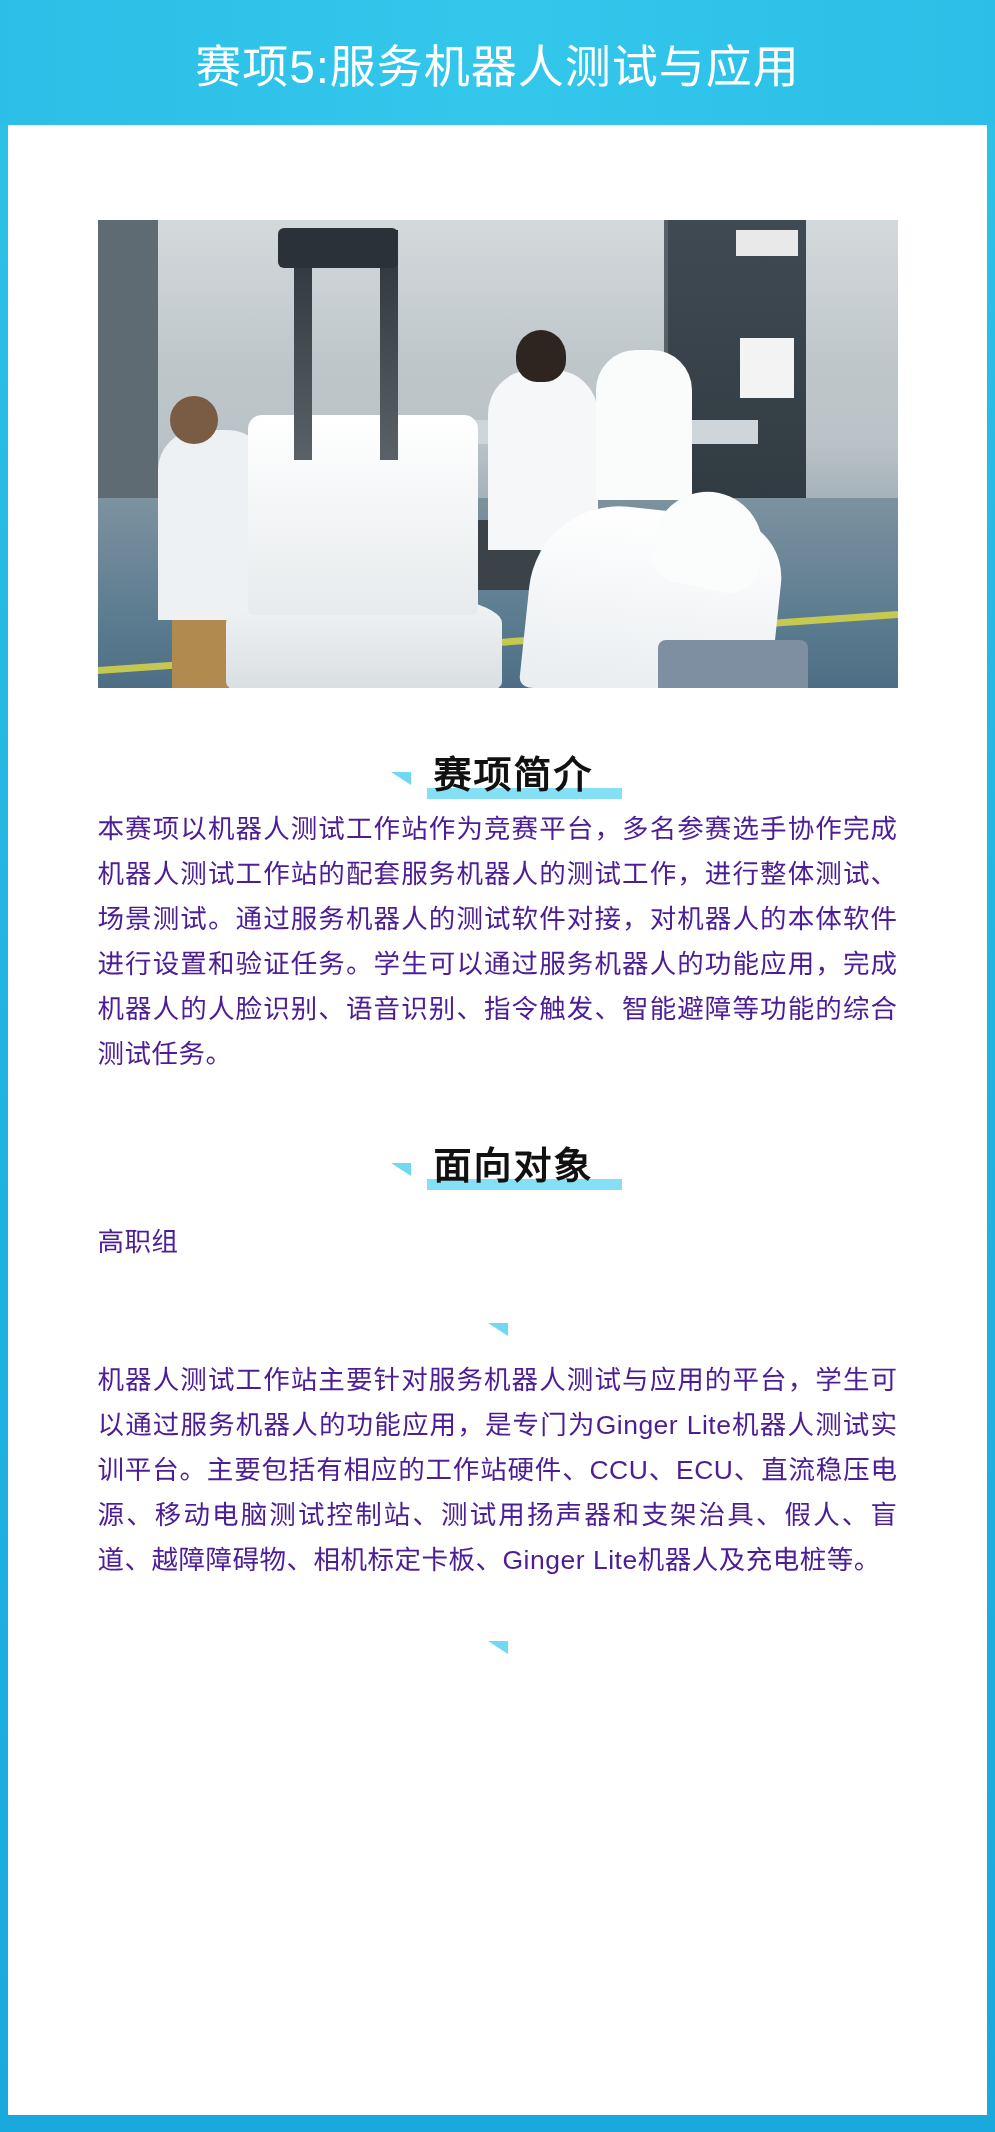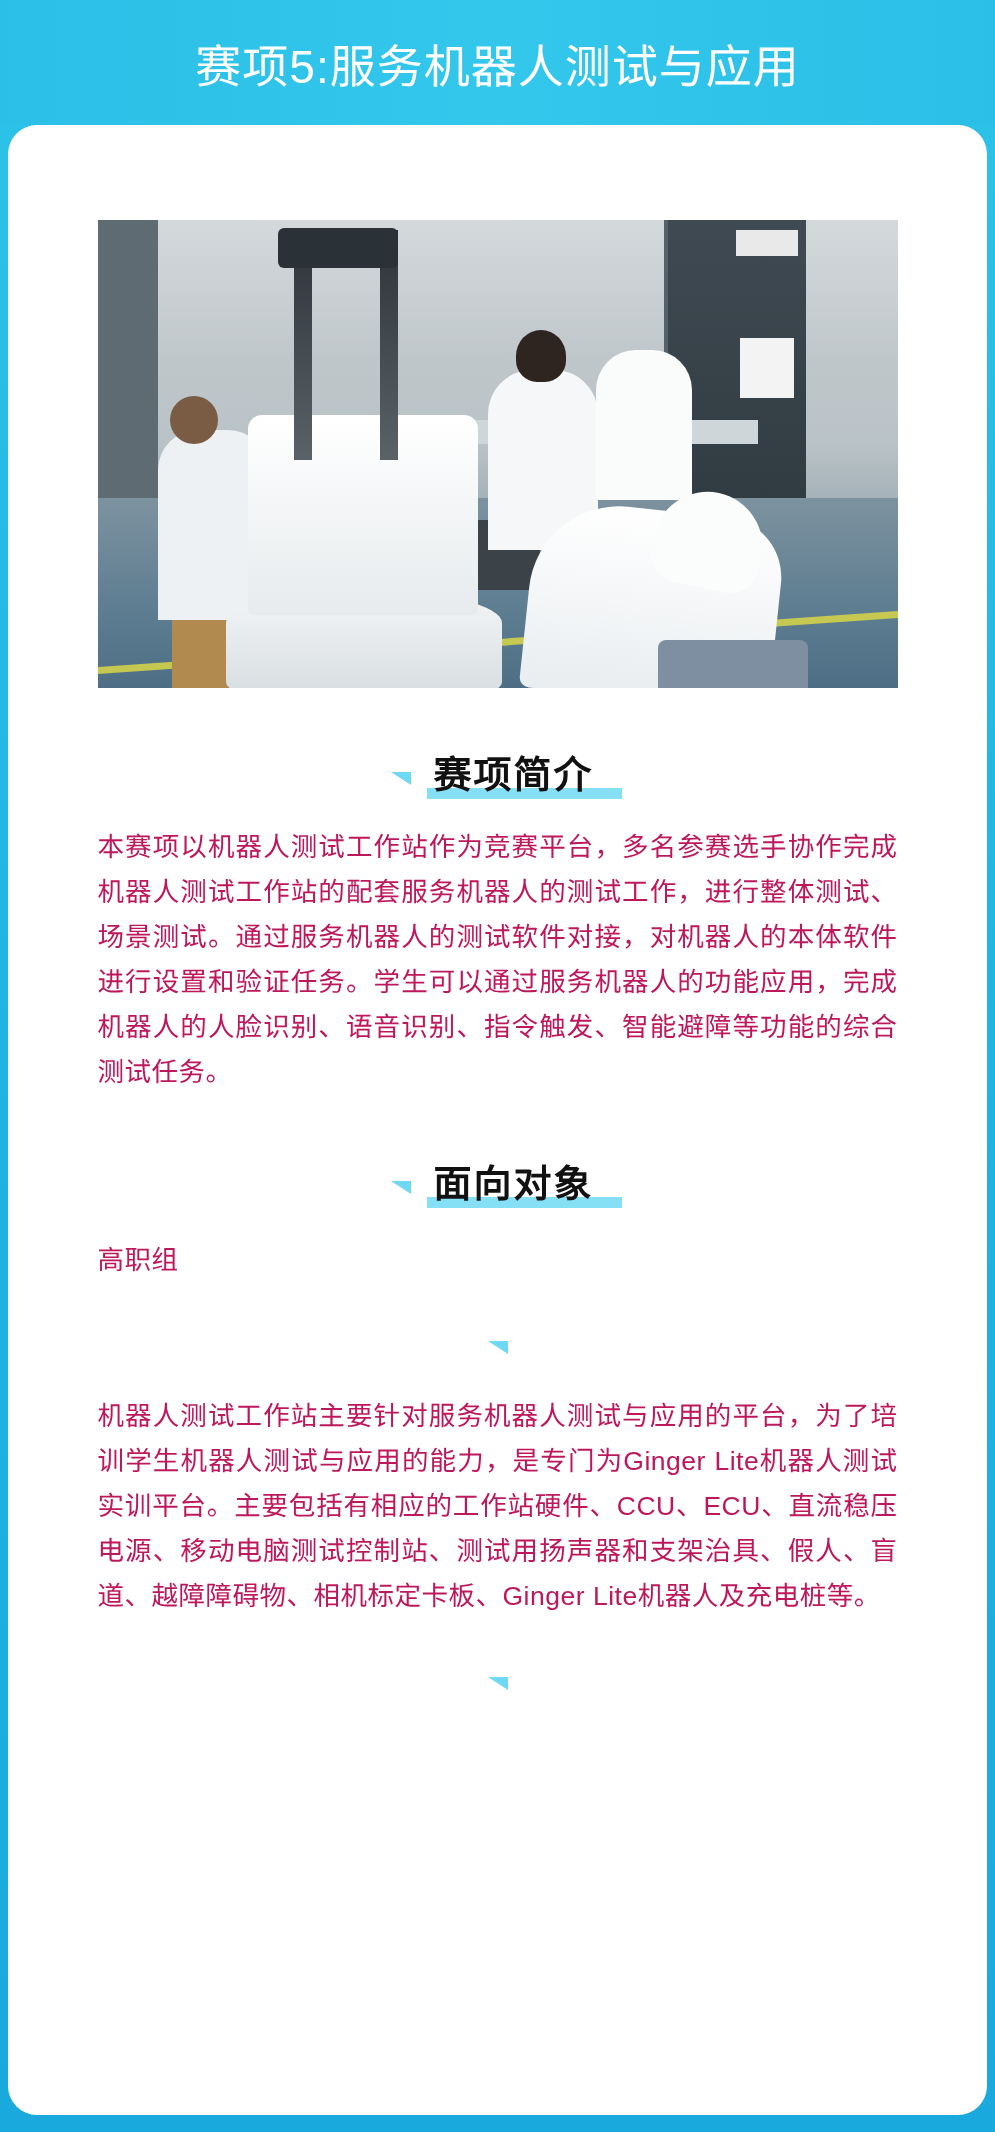--- a/index.html
+++ b/index.html
@@ -30,21 +30,20 @@
     font-weight: normal;
     letter-spacing: 1px;
     text-align: center;
   }
   
   .card {
     margin: 0 8px;
     background: #ffffff;
     min-height: 1990px;
     padding: 40px 0 60px 0;
-    border-radius: 29px;
   }
   .photo-wrap {
     margin: 55px auto 0 auto;
     width: 800px;
     height: 468px;
     position: relative;
     overflow: hidden;
     background: #8d9aa4;
   }
   
@@ -181,25 +180,25 @@
     z-index: 2;
   }
   .head-underline {
     position: absolute;
     left: 0; right: -18px; bottom: 0px;
     height: 11px;
     background: #86e0f5;
     z-index: 1;
   }
   .body-text {
-    margin: 26px auto 0 auto;
+    margin: 8px auto 0 auto;
     width: 800px;
     font-size: 26.5px;
     line-height: 45px;
-    color: #be185d;
+    color: #4c1d95;
     text-align: justify;
     letter-spacing: 0.5px;
   }
   .body-text.center {
     margin-top: 30px;
   }
   .first-section { margin-top: 56px; }
 </style>
 </head>
 <body>
@@ -259,21 +258,21 @@
           <span class="head-text">面向对象</span>
         </span>
       </div>
       <p class="body-text center">高职组</p>
     </div>
 
     <div class="section">
       <div class="section-head">
         <span class="head-arrow"></span>
       </div>
-      <p class="body-text">机器人测试工作站主要针对服务机器人测试与应用的平台，为了培训学生机器人测试与应用的能力，是专门为Ginger Lite机器人测试实训平台。主要包括有相应的工作站硬件、CCU、ECU、直流稳压电源、移动电脑测试控制站、测试用扬声器和支架治具、假人、盲道、越障障碍物、相机标定卡板、Ginger Lite机器人及充电桩等。</p>
+      <p class="body-text">机器人测试工作站主要针对服务机器人测试与应用的平台，学生可以通过服务机器人的功能应用，是专门为Ginger Lite机器人测试实训平台。主要包括有相应的工作站硬件、CCU、ECU、直流稳压电源、移动电脑测试控制站、测试用扬声器和支架治具、假人、盲道、越障障碍物、相机标定卡板、Ginger Lite机器人及充电桩等。</p>
     </div>
 
     <div class="section">
       <div class="section-head">
         <span class="head-arrow"></span>
       </div>
     </div>
 
   </div>
 </div>

